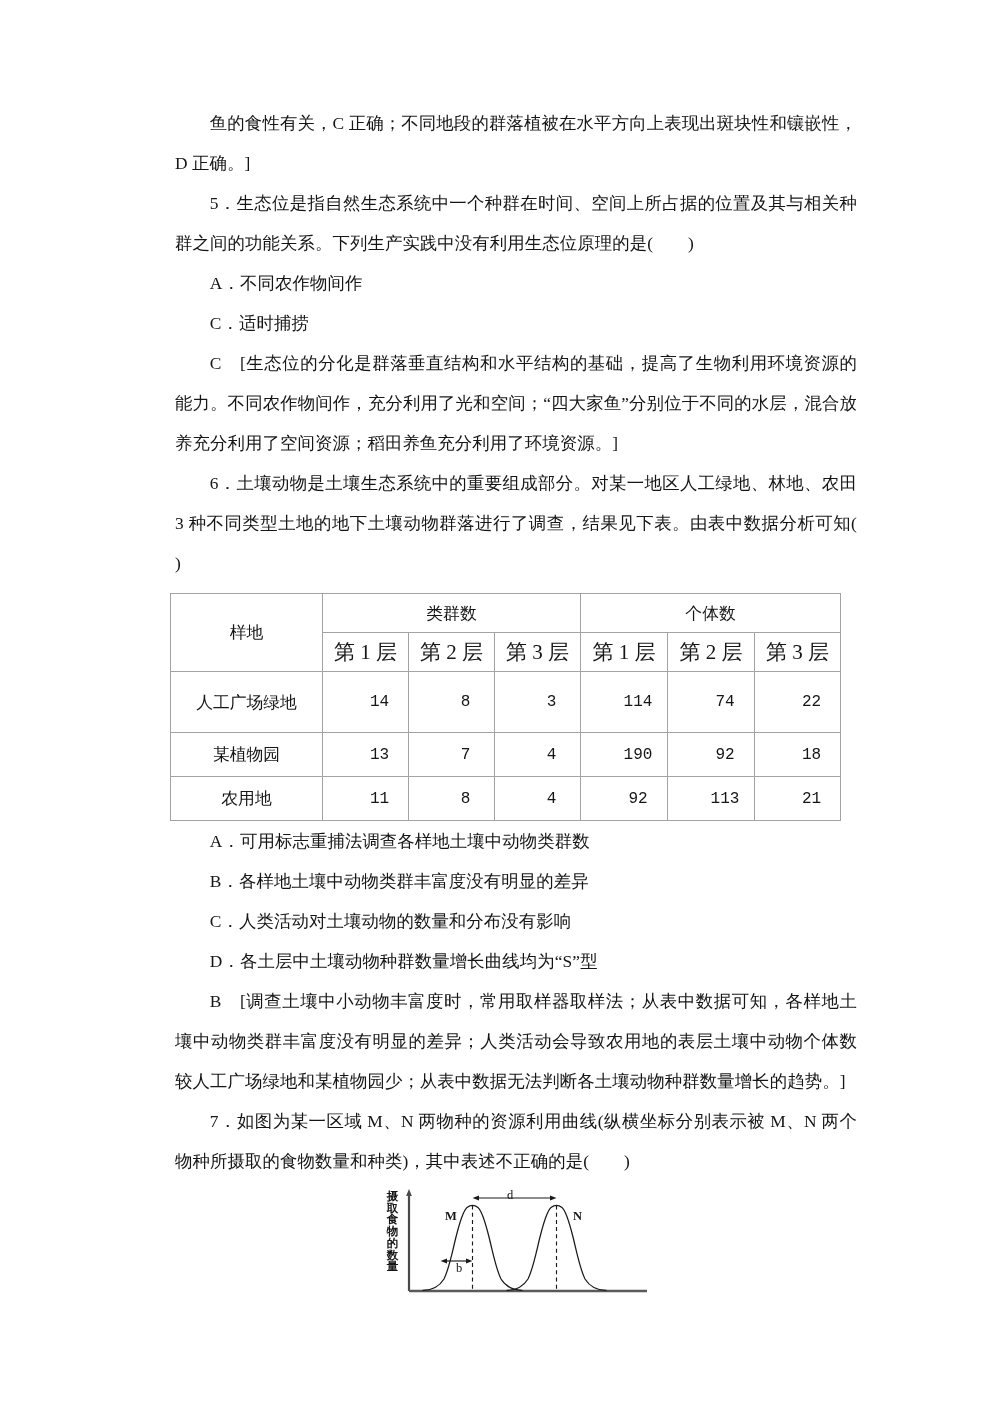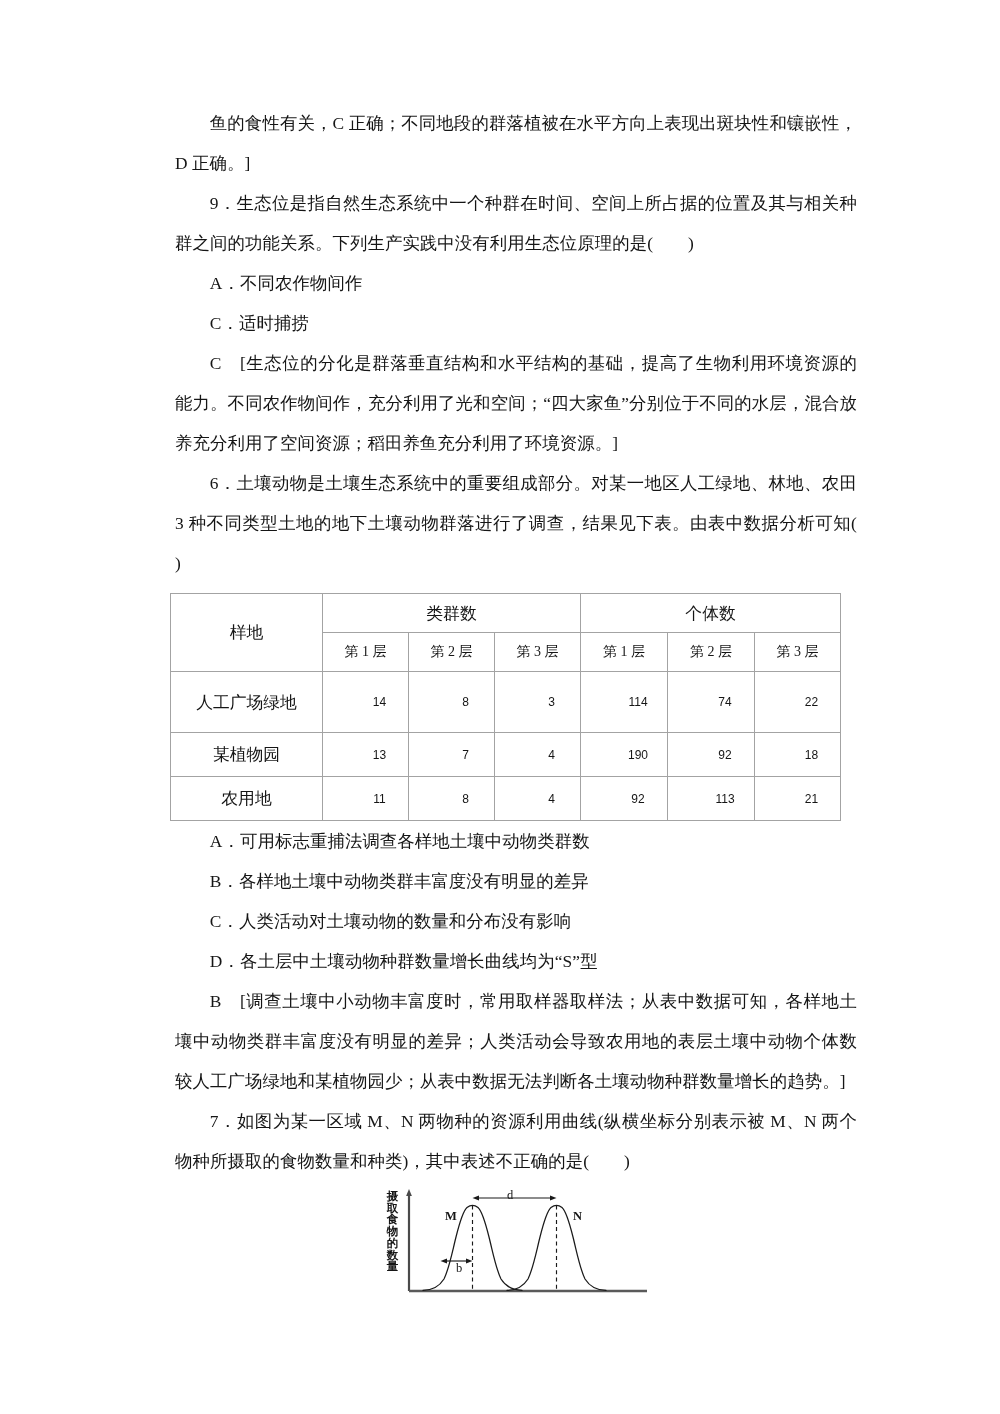--- a/index.html
+++ b/index.html
@@ -60,24 +60,24 @@
     color:#151515;
   }
   table.data td,table.data th{
     border:1px solid #a3a3a3;
     text-align:center;
     vertical-align:middle;
     font-weight:normal;
     padding:0;
   }
   table.data th.grp{ height:38px; font-size:16.8px; }
-  table.data th.lay{ height:38px; font-size:14px; }
+  table.data th.lay{ height:38px; font-size:21px; }
   table.data td.site{ height:43px; font-size:16.8px; }
-  table.data td.num{ height:43px; font-size:12px;
-    font-family:Liberation Sans, sans-serif;padding-left:28px;}
+  table.data td.num{ height:43px; font-size:16px;
+    font-family:Liberation Mono, monospace;padding-left:28px;}
   table.data th.sample{ height:76px; font-size:16.8px; }
   table.data tr.tall td{ height:60px; }
 
   
   .figwrap{
     position:relative;
     width:682px;
     height:132px;
     margin-top:6px;
   }
@@ -115,21 +115,21 @@
   }
 </style>
 </head>
 <body>
 
 <div class="page">
   <div class="content">
 
     <p class="para indent">鱼的食性有关，C 正确；不同地段的群落植被在水平方向上表现出斑块性和镶嵌性，D 正确。]</p>
 
-    <p class="para indent">9．生态位是指自然生态系统中一个种群在时间、空间上所占据的位置及其与相关种群之间的功能关系。下列生产实践中没有利用生态位原理的是(　　)</p>
+    <p class="para indent">5．生态位是指自然生态系统中一个种群在时间、空间上所占据的位置及其与相关种群之间的功能关系。下列生产实践中没有利用生态位原理的是(　　)</p>
 
     <p class="para choice">A．不同农作物间作</p>
     <p class="para choice">C．适时捕捞</p>
 
     <p class="para indent ans">C　[生态位的分化是群落垂直结构和水平结构的基础，提高了生物利用环境资源的能力。不同农作物间作，充分利用了光和空间；“四大家鱼”分别位于不同的水层，混合放养充分利用了空间资源；稻田养鱼充分利用了环境资源。]</p>
 
     <p class="para indent">6．土壤动物是土壤生态系统中的重要组成部分。对某一地区人工绿地、林地、农田 3 种不同类型土地的地下土壤动物群落进行了调查，结果见下表。由表中数据分析可知(　　)</p>
 
     <div class="tablewrap">
       <table class="data">

